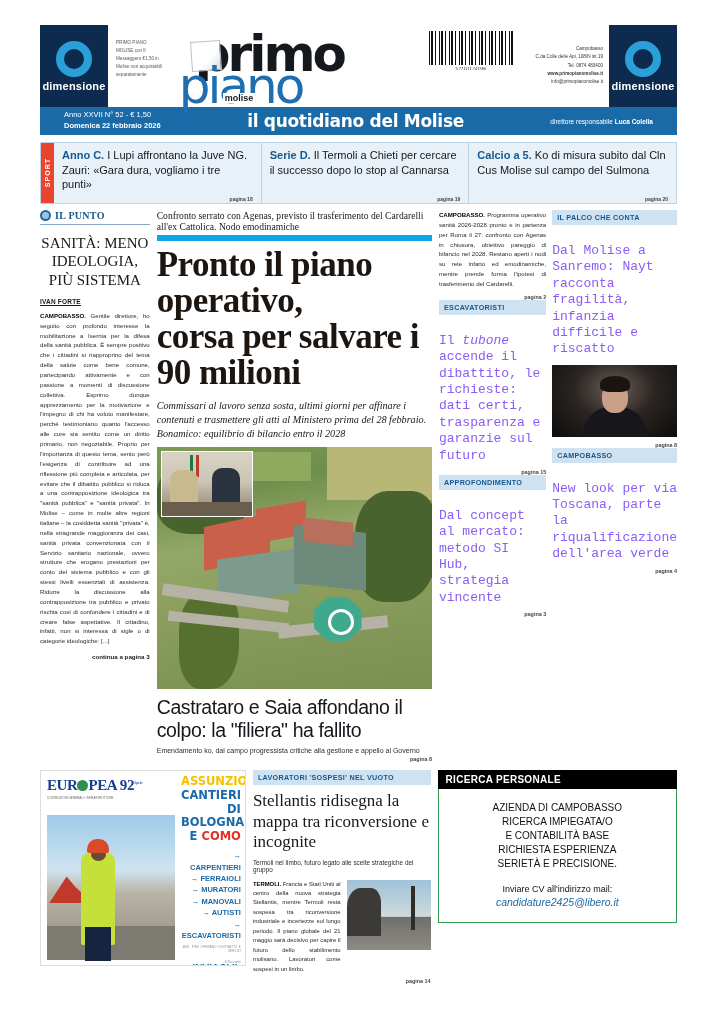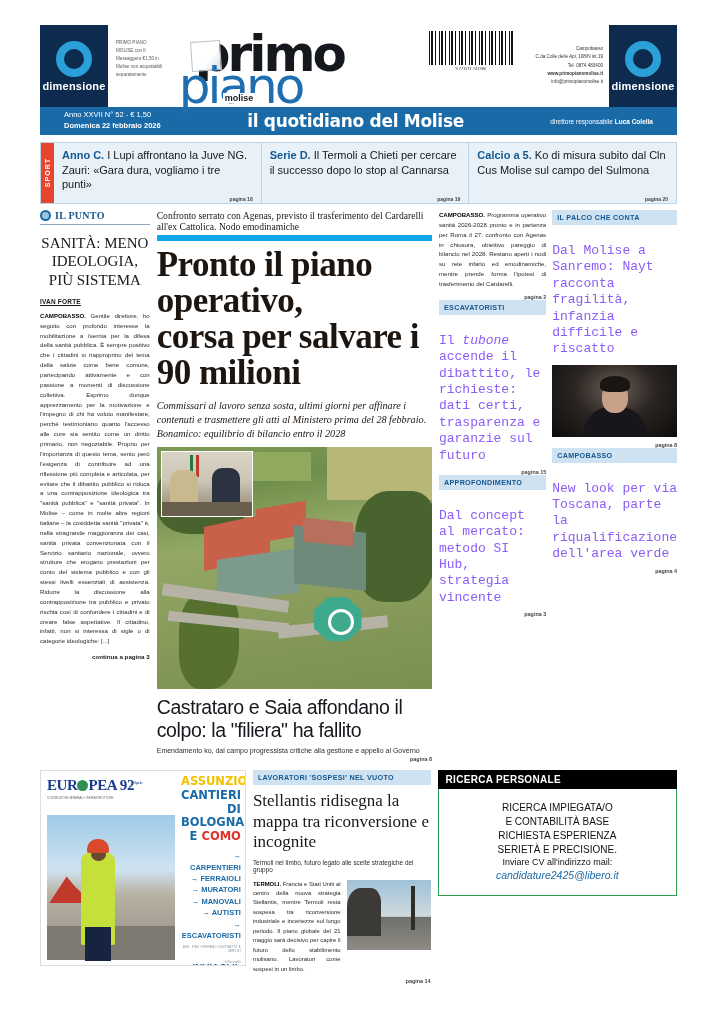--- a/index.html
+++ b/index.html
@@ -166,21 +166,21 @@
                position: relative; }
   .stell-img .rock { position:absolute; left:0; top:8px; width:34px; height:48px; background:#3b3a36;
                      border-radius: 40% 30% 0 0; }
   .stell-img .pole { position:absolute; right:16px; top:6px; width:4px; height:44px; background:#2e2d2a; }
   .stell-pg { font-size:5.4px; font-weight:bold; text-align:right; color:#444; margin-top:4px; }
 
   .ricerca { width: 256px; }
   .ric-head { background:#000000; color:#fff; font-size:10px; font-weight:bold; padding:4px 8px; letter-spacing:.3px;}
   .ric-box { border:1.5px solid #2f9e4f; border-top:none; padding:12px 10px 14px 10px; text-align:center;}
   .ric-line { font-size:10px; line-height:1.38; color:#111; }
-  .ric-mail-lbl { font-size:9px; color:#111; }
+  .ric-mail-lbl { font-size:9px; color:#111; margin-top:14px;}
   .ric-mail { font-size:10.5px; font-style:italic; color:#1a6aa8; margin-top:2px;}
 </style>
 </head>
 <body>
 
 <div class="page">
 
   <div class="masthead">
     <div class="dim-logo">
       <div class="dim-ring"></div>
@@ -383,20 +383,21 @@
           <div class="rock"></div>
           <div class="pole"></div>
         </div>
       </div>
       <div class="stell-pg">pagina 14</div>
     </div>
 
     <div class="ricerca">
       <div class="ric-head">RICERCA PERSONALE</div>
       <div class="ric-box">
+        <div class="ric-line">AZIENDA DI CAMPOBASSO</div>
         <div class="ric-line">RICERCA IMPIEGATA/O</div>
         <div class="ric-line">E CONTABILITÀ BASE</div>
         <div class="ric-line">RICHIESTA ESPERIENZA</div>
         <div class="ric-line">SERIETÀ E PRECISIONE.</div>
         <div class="ric-mail-lbl">Inviare CV all'indirizzo mail:</div>
         <div class="ric-mail">candidature2425@libero.it</div>
       </div>
     </div>
 
   </div>

